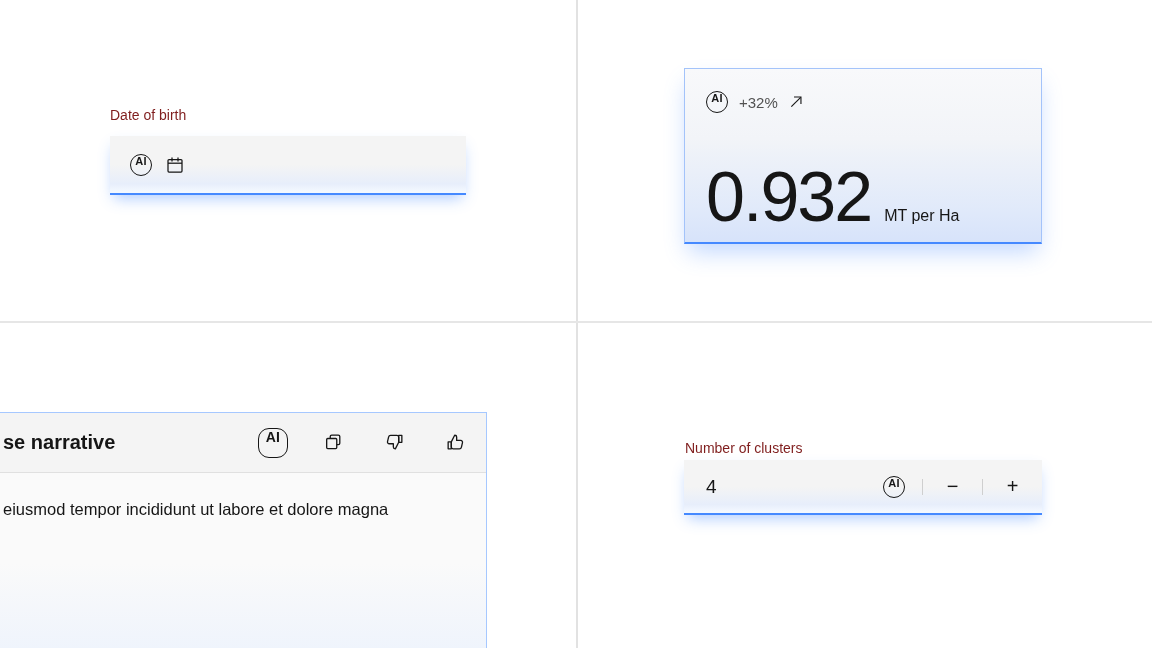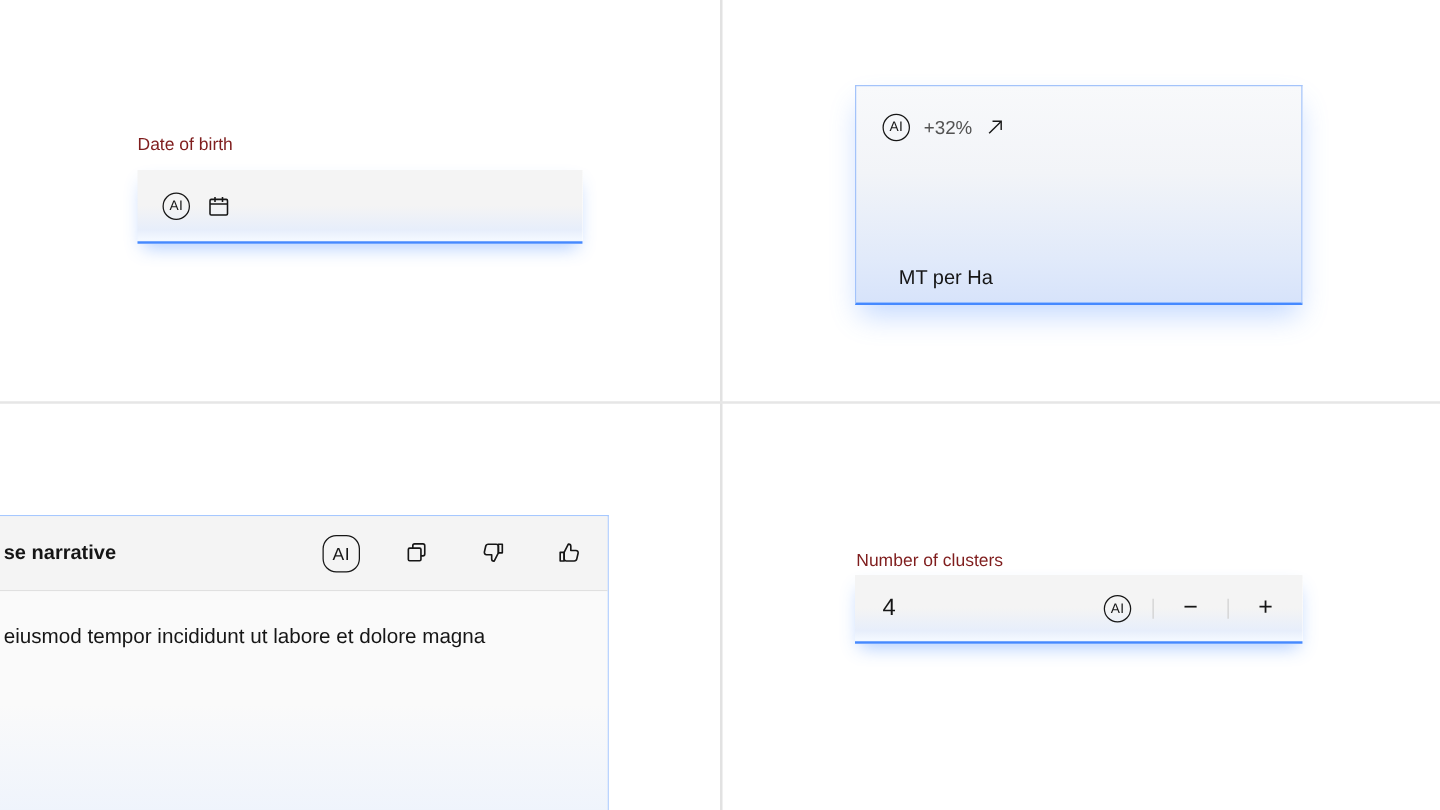--- a/index.html
+++ b/index.html
@@ -17,21 +17,21 @@
     background:linear-gradient(180deg,#f4f4f4 0%,#f4f4f4 50%,#e7eefb 84%,#f3f8ff 97%);
     border-bottom:2px solid #4589ff;
     box-shadow:0 7px 14px -4px rgba(69,137,255,.45);
   }
   #date-field{left:110px;top:136px;width:356px;height:59px;padding:0 19px 0 20px;}
   #number-field{left:684px;top:460px;width:358px;height:55px;padding:0 0 0 22px;}
   .field-value{flex:1;font-size:19px;letter-spacing:.2px;color:#161616;}
 
   .ai-badge{
     box-sizing:border-box;border:1px solid #161616;border-radius:11px;background:transparent;
-    color:#161616;font-weight:400;display:flex;align-items:center;justify-content:center;
+    color:#161616;font-weight:700;display:flex;align-items:flex-start;justify-content:center;
     letter-spacing:.3px;flex:none;cursor:pointer;
   }
   .ai-badge.sm{width:22px;height:22px;font-size:11px;}
   .ai-badge.lg{width:30px;height:30px;font-size:14px;}
 
   .icon-btn{display:flex;align-items:center;justify-content:center;background:none;border:none;padding:0;cursor:pointer;flex:none;}
   svg.ic{display:block;}
   svg.ic *{stroke:#161616;fill:none;stroke-width:1.25;}
 
   
@@ -50,21 +50,21 @@
 
   
   #narrative-card{
     position:absolute;left:-12px;top:412px;width:499px;height:262px;box-sizing:border-box;
     border:1px solid #a6c8ff;border-bottom:none;background:#fafafa;
   }
   .nc-head{
     height:60px;background:#f4f4f4;border-bottom:1px solid #e0e0e0;
     display:flex;align-items:center;padding:0 20px 0 14px;box-sizing:border-box;
   }
-  .nc-title{flex:1;font-size:16px;font-weight:700;}
+  .nc-title{flex:1;font-size:20px;font-weight:700;}
   .nc-actions{display:flex;align-items:center;column-gap:40px;}
   .nc-actions .ai-badge{margin-right:-5px;}
   .nc-body{
     box-sizing:border-box;height:201px;padding:24px 14px 0 14px;
     font-size:16.5px;line-height:25px;color:#161616;
     background:linear-gradient(180deg,#fafafa 0%,#fafafa 45%,#eff4fc 88%,#e8effb 100%);
   }
   .nc-line{white-space:nowrap;}
 
   
@@ -105,20 +105,21 @@
       <span class="ai-badge sm">
         <span>AI</span>
       </span>
       <span class="tile-delta">+32%</span>
       <svg class="ic" width="18" height="18" viewBox="0 0 20 20" style="--s:1;">
         <path d="M4.8 15.2 L15.2 4.8"></path>
         <path d="M7.8 4.5 H15.5 V12.2"></path>
       </svg>
     </div>
     <div class="tile-value-row">
+      <span class="big-number">0.932</span>
       <span class="big-unit">MT per Ha</span>
     </div>
   </div>
 
   <div id="narrative-card">
     <div class="nc-head">
       <span class="nc-title">se narrative</span>
       <div class="nc-actions">
         <span class="ai-badge lg">
           <span>AI</span>

